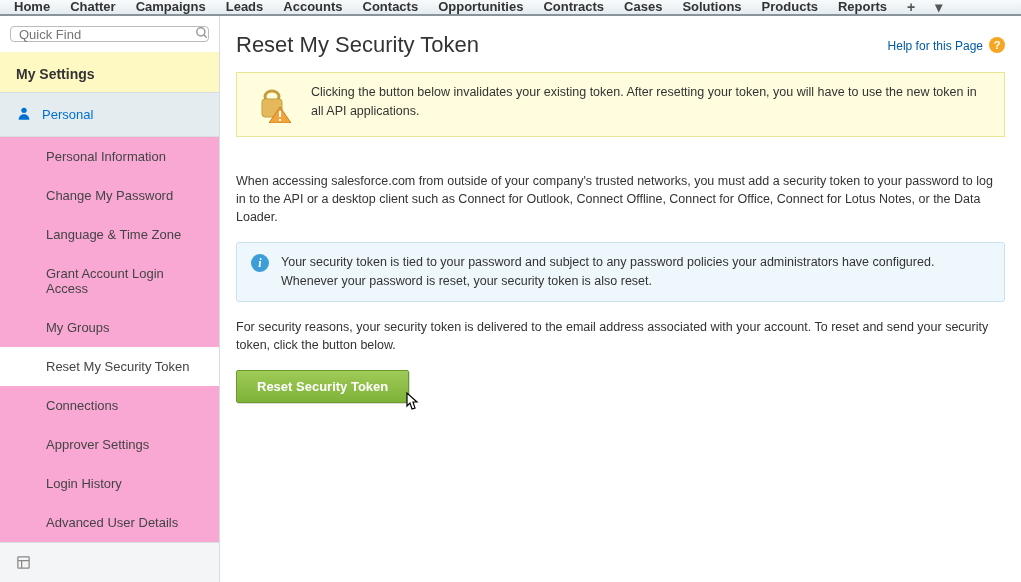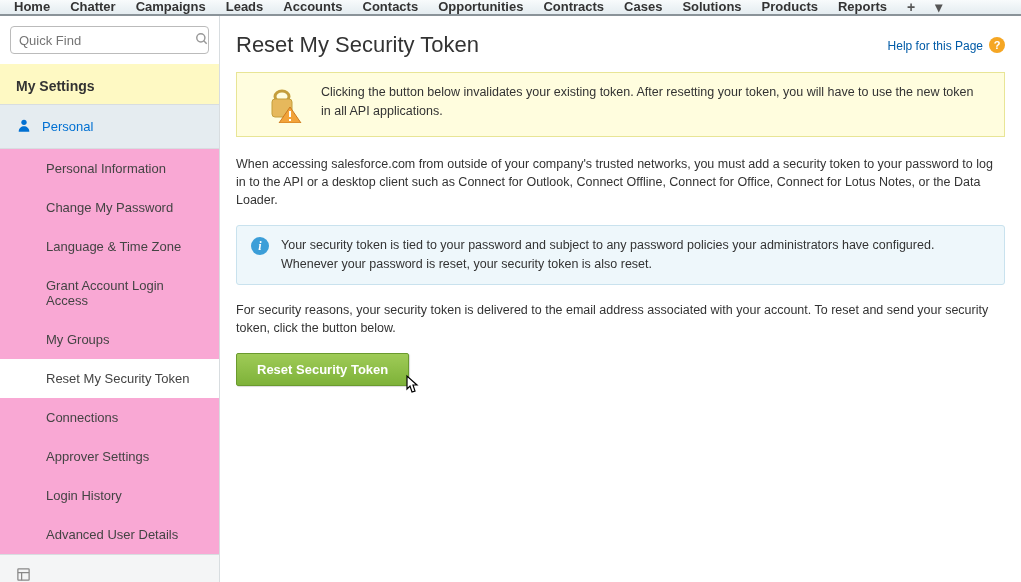--- a/index.html
+++ b/index.html
@@ -44,21 +44,21 @@
   border-right: 1px solid #d8dde0;
   min-height: 552px;
 }
 .search-wrap { padding: 10px 10px 10px 10px; background:#fff; }
 .search-box {
   display: flex;
   align-items: center;
   border: 1px solid #bbb;
   border-radius: 4px;
   background: #fff;
-  height: 28px;
+  height: 16px;
   padding: 0 8px;
 }
 .search-box input {
   border: none;
   outline: none;
   flex: 1;
   font-size: 13px;
   color: #555;
   background: transparent;
 }
@@ -133,24 +133,24 @@
   color: #fff;
   font-size: 11px;
   font-weight: bold;
   align-items: center;
   justify-content: center;
   margin-left: 6px;
 }
 .warn-box {
   background: #fffdde;
   border: 1px solid #e8e596;
-  padding: 10px 30px;
+  padding: 10px 20px;
   display: flex;
   align-items: flex-start;
-  margin-bottom: 18px;
+  margin-bottom: 35px;
 }
 .warn-icon { margin-right: 18px; flex-shrink:0; }
 .warn-text { font-size: 12.5px; color: #333; line-height: 1.5; }
 .para { font-size: 12.5px; color: #333; line-height: 1.45; margin-bottom: 16px; }
 .info-box {
   background: #eef7fb;
   border: 1px solid #c9e2ee;
   border-radius: 3px;
   padding: 10px 14px;
   display: flex;

